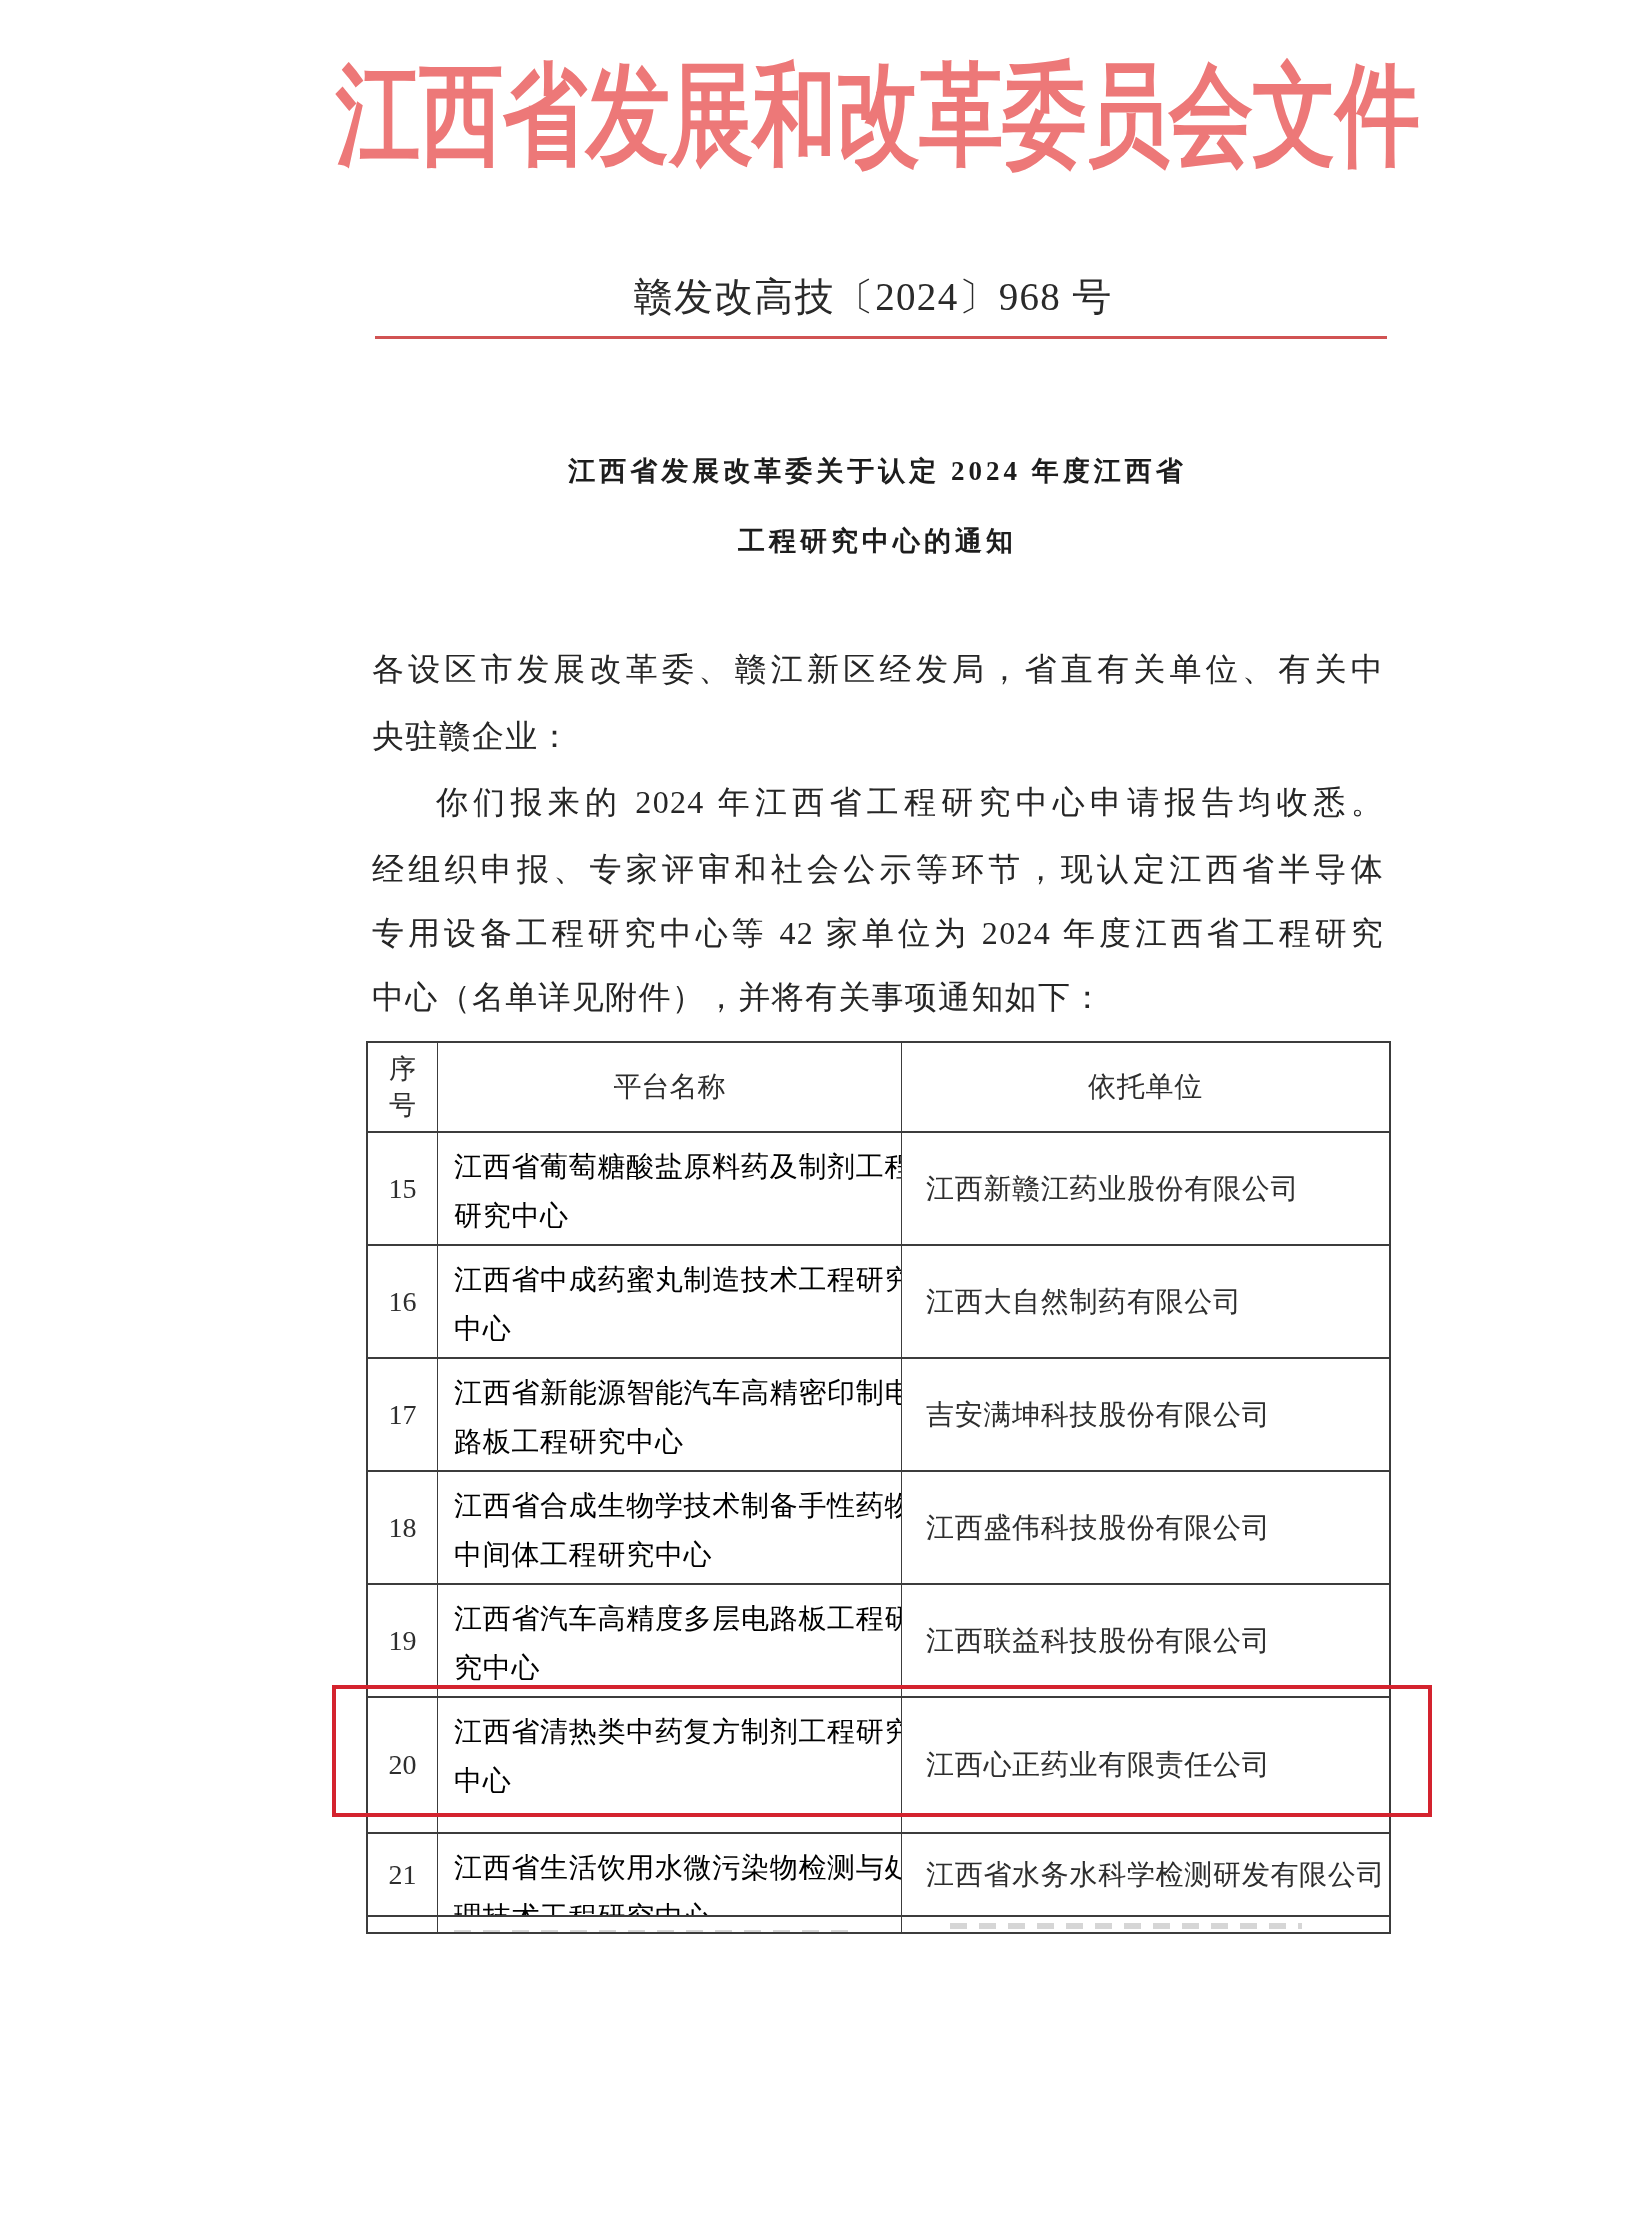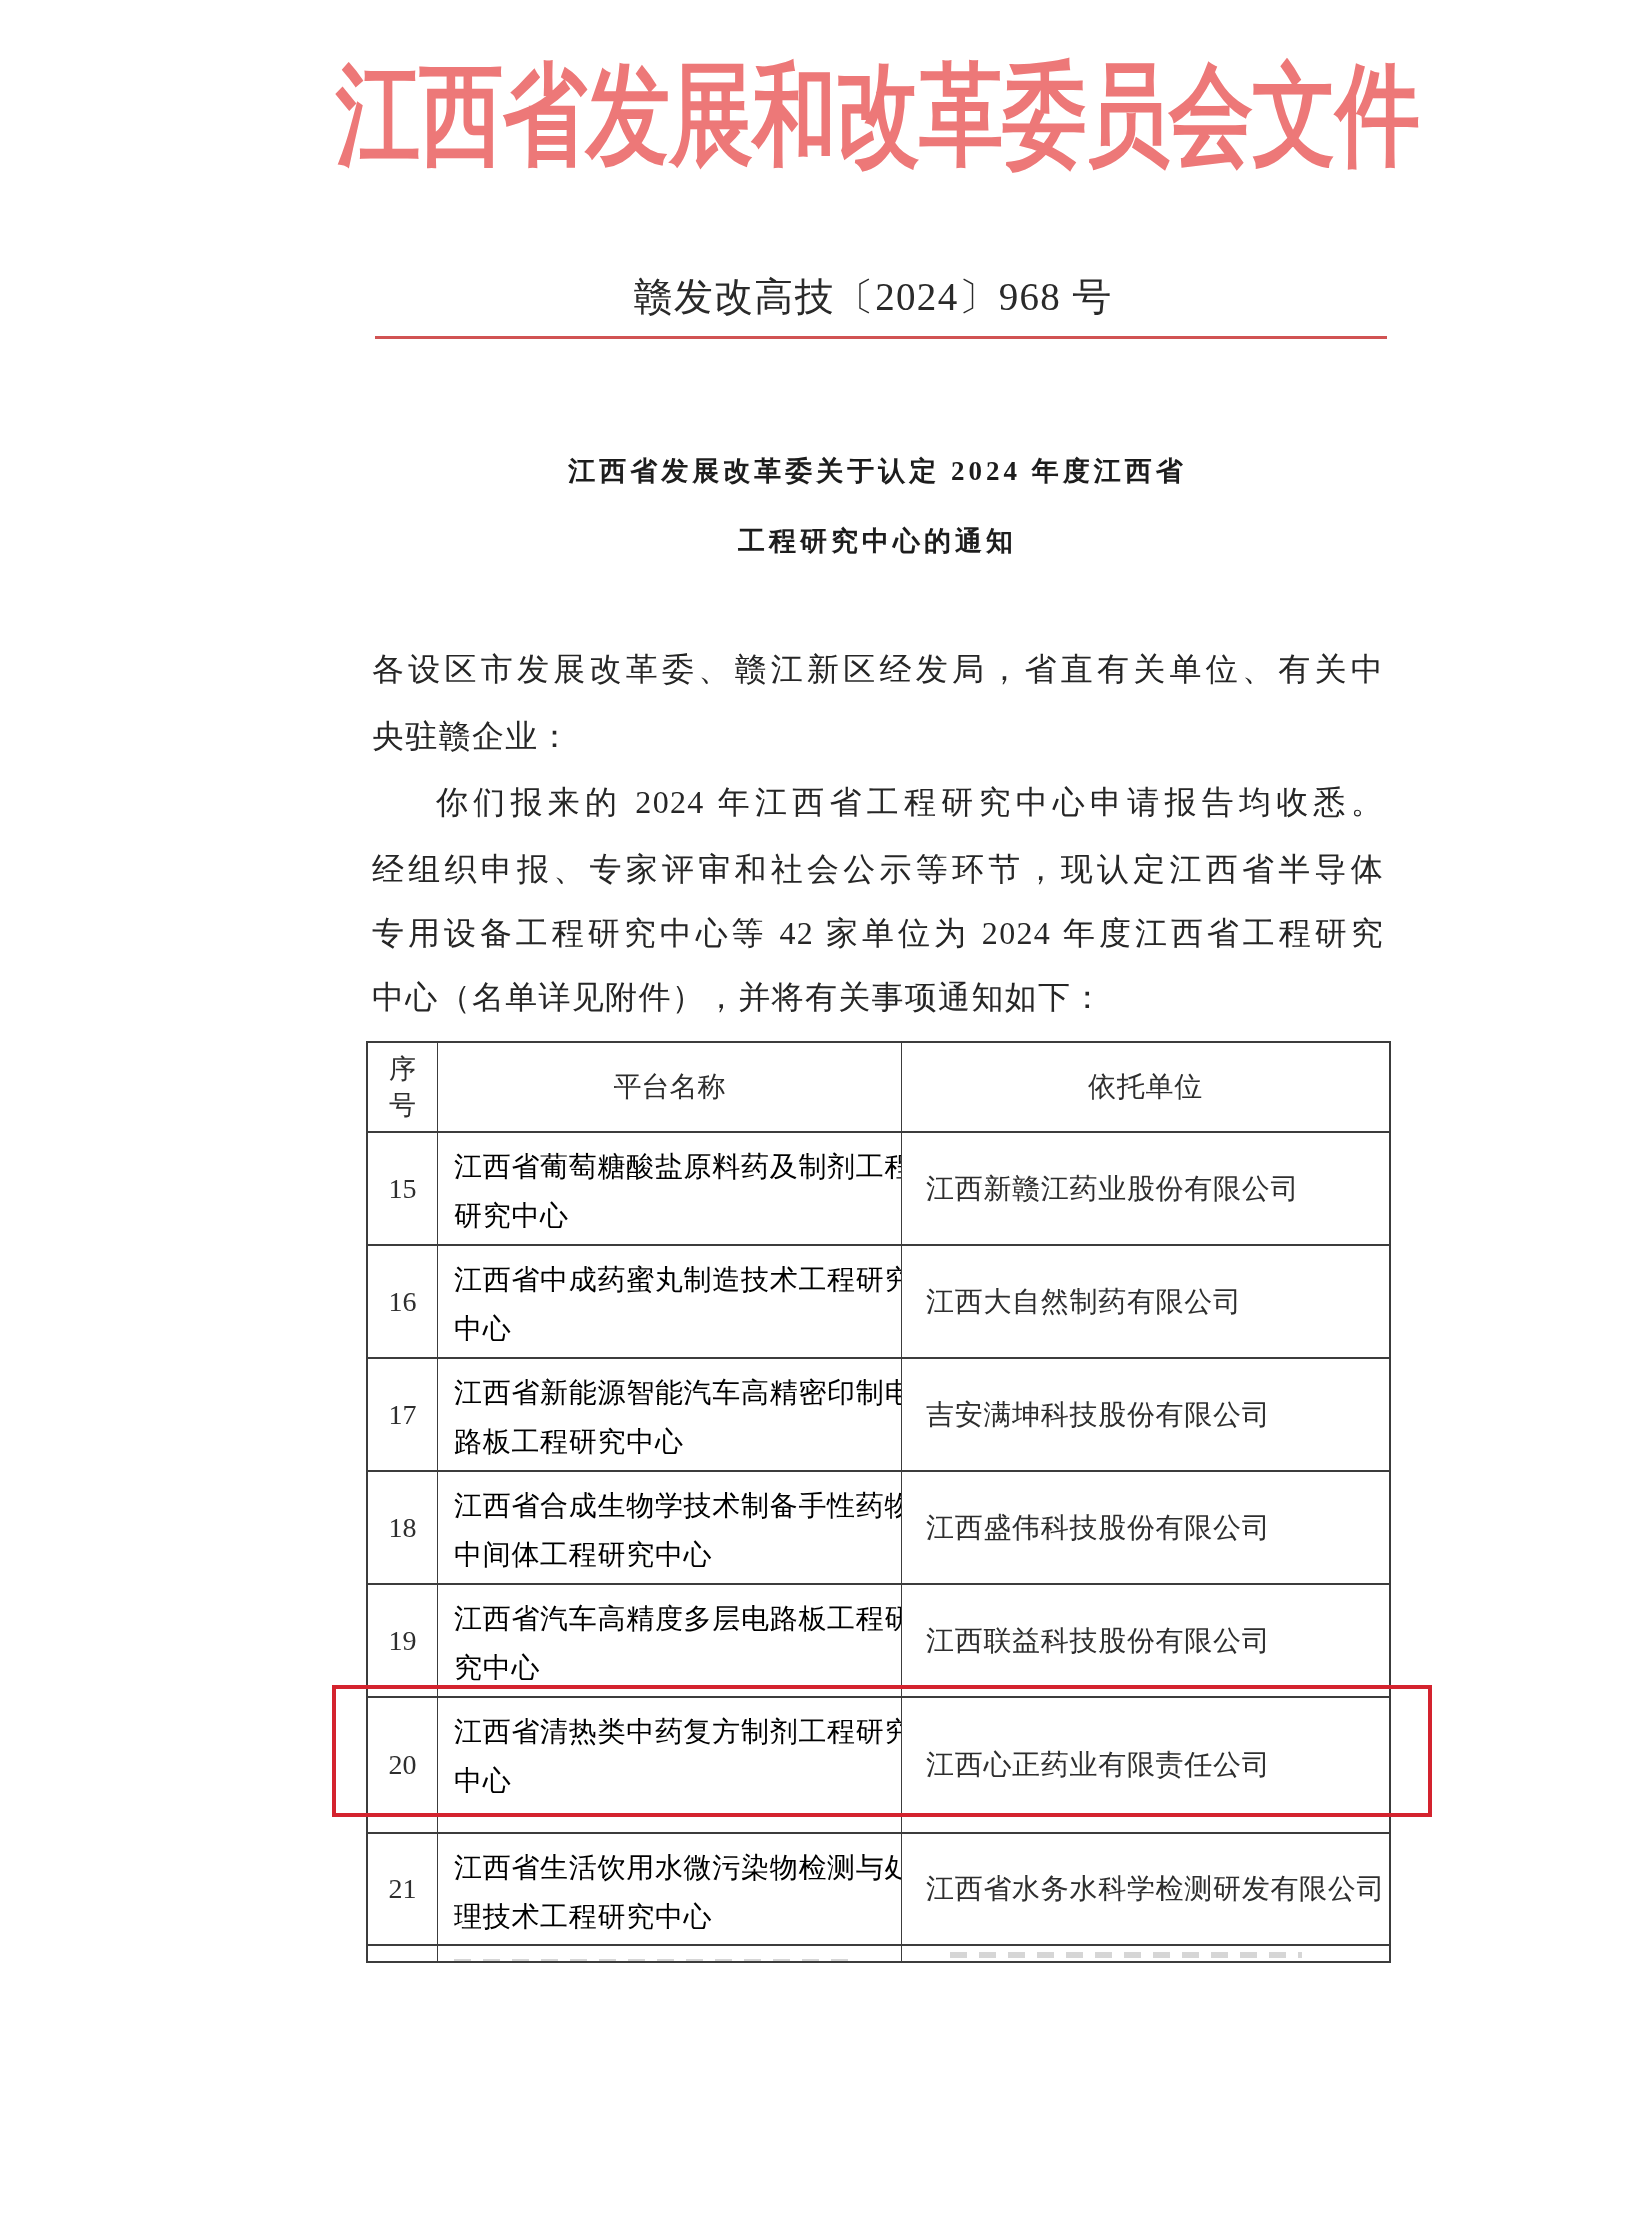--- a/index.html
+++ b/index.html
@@ -64,21 +64,21 @@
          font-size:28px;color:#2e2e2e;}
   .c-platform{width:464px;border-left:1.3px solid #3c3c3c;padding:9.3px 5.3px 0 16px;}
   .c-org{flex:1;border-left:1.3px solid #3c3c3c;display:flex;align-items:center;padding-left:24px;
          font-size:28px;letter-spacing:0.7px;color:#2e2e2e;white-space:nowrap;}
   .head-row{height:88px;}
   .head-row .c-platform,.head-row .c-org{display:flex;align-items:center;justify-content:center;
       padding:0;font-size:28px;font-weight:normal;color:#2e2e2e;}
   .head-idx-line{font-size:27px;line-height:36px;}
   .data-row{height:113px;}
   .data-row.r20{height:136px;}
-  .data-row.r21{height:112px;}
+  .data-row.r21{height:83px;}
   .p-line{font-size:28px;line-height:49px;letter-spacing:0.7px;color:#000000;white-space:nowrap;}
   
   .stub-row{height:16.6px;}
   .stub-mark{height:6.7px;margin-top:3.3px;opacity:0.35;
     background:repeating-linear-gradient(90deg,#8a8a8a 0 17.3px,transparent 17.3px 29px);}
   .stub-mark.platform{width:92%;}
   .stub-mark.org{width:76%;margin-left:24px;}
   
   .highlight-box{
     position:absolute;left:332px;top:1657px;width:1100px;height:132px;

